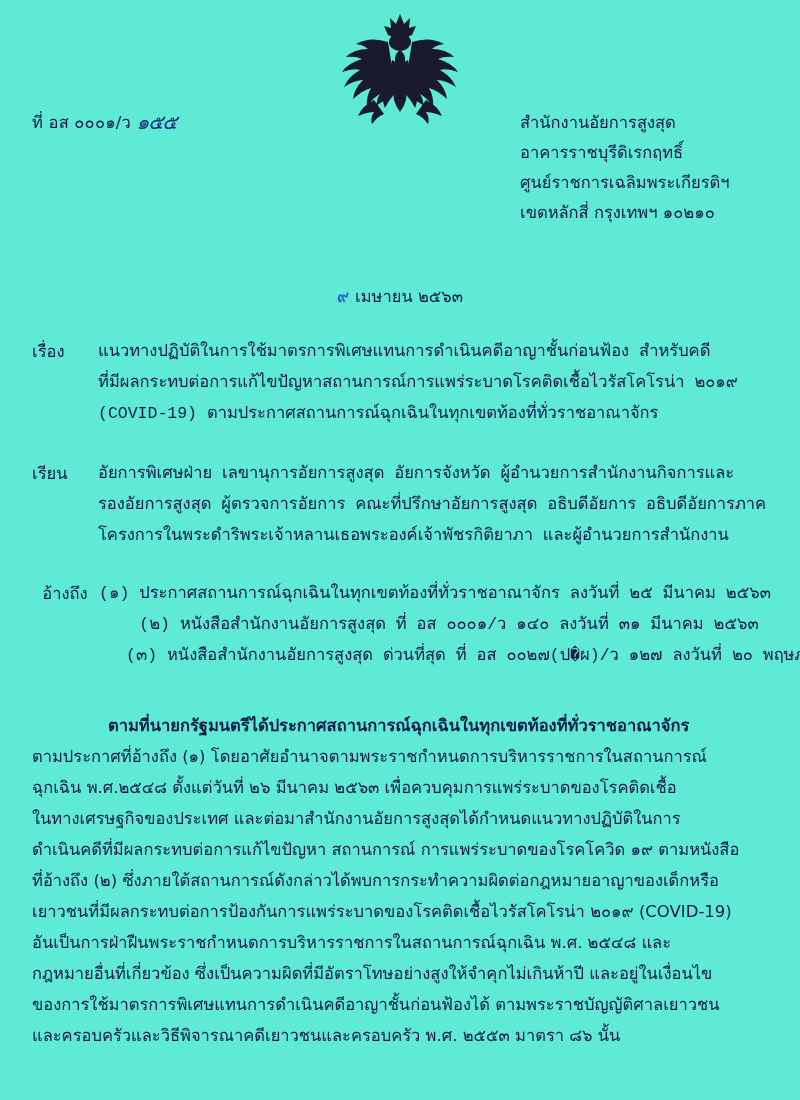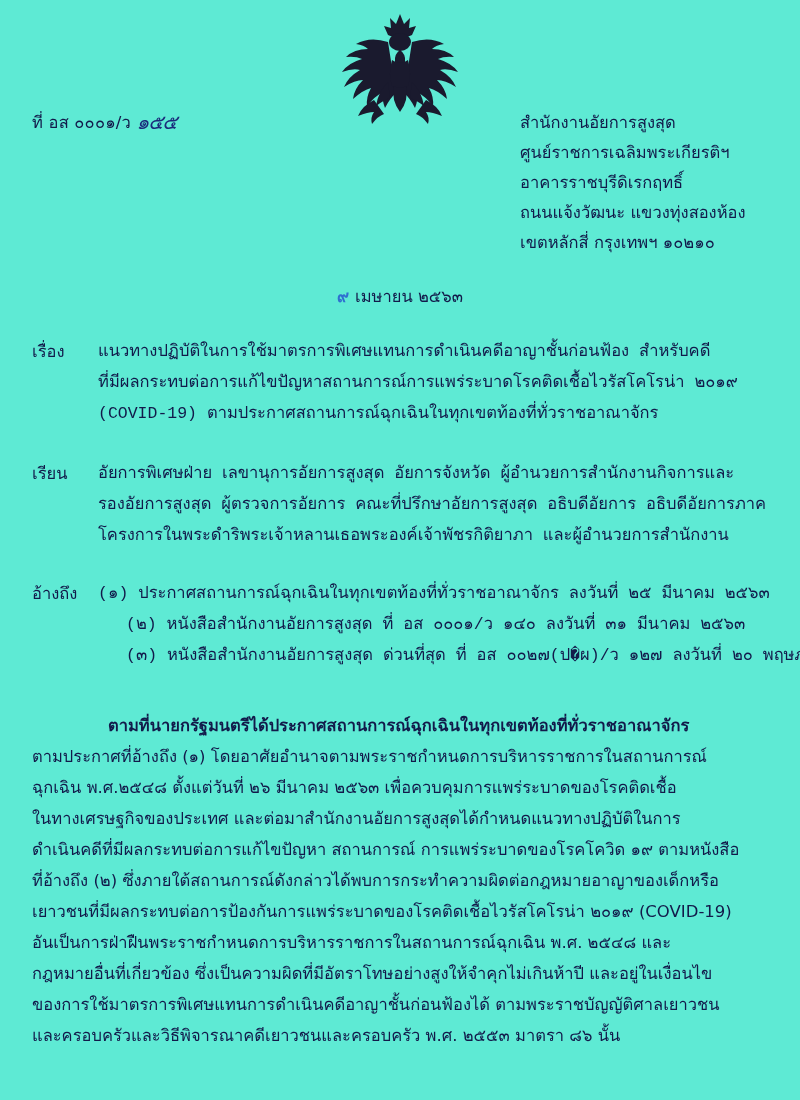--- a/index.html
+++ b/index.html
@@ -101,21 +101,21 @@
     display: block;
     font-family: Liberation Mono, monospace;
   }
   .field .value .ln {
     display: block;
     white-space: nowrap;
   }
 
   #subject { top: 336px; }
   #to      { top: 458px; }
-  #refs    { top: 578px; }
+  #refs    { top: 578px; text-align: center; }
   #refs .value .ln { text-indent: 0; }
   #refs .value .ln.indent { padding-left: 28px; }
 
   
   .body-par {
     position: absolute;
     left: 32px;
     top: 710px;
     width: 740px;
     font-size: 16.5px;
@@ -159,23 +159,22 @@
     </svg>
   </div>
 
   <div class="doc-no">
     <span>ที่ อส ๐๐๐๑/ว</span>
     <span class="handwritten">๑๕๕</span>
   </div>
 
   <div class="address">
     <div>สำนักงานอัยการสูงสุด</div>
+    <div>อาคารราชบุรีดิเรกฤทธิ์</div>
     <div>ศูนย์ราชการเฉลิมพระเกียรติฯ</div>
-    <div>อาคารราชบุรีดิเรกฤทธิ์</div>
-    <div>ถนนแจ้งวัฒนะ แขวงทุ่งสองห้อง</div>
     <div>เขตหลักสี่ กรุงเทพฯ ๑๐๒๑๐</div>
   </div>
 
   <div class="date-line">
     <span class="day-stamp">๙</span><span>เมษายน ๒๕๖๓</span>
   </div>
 
   <div class="field" id="subject">
     <span class="label">เรื่อง</span>
     <span class="value">

